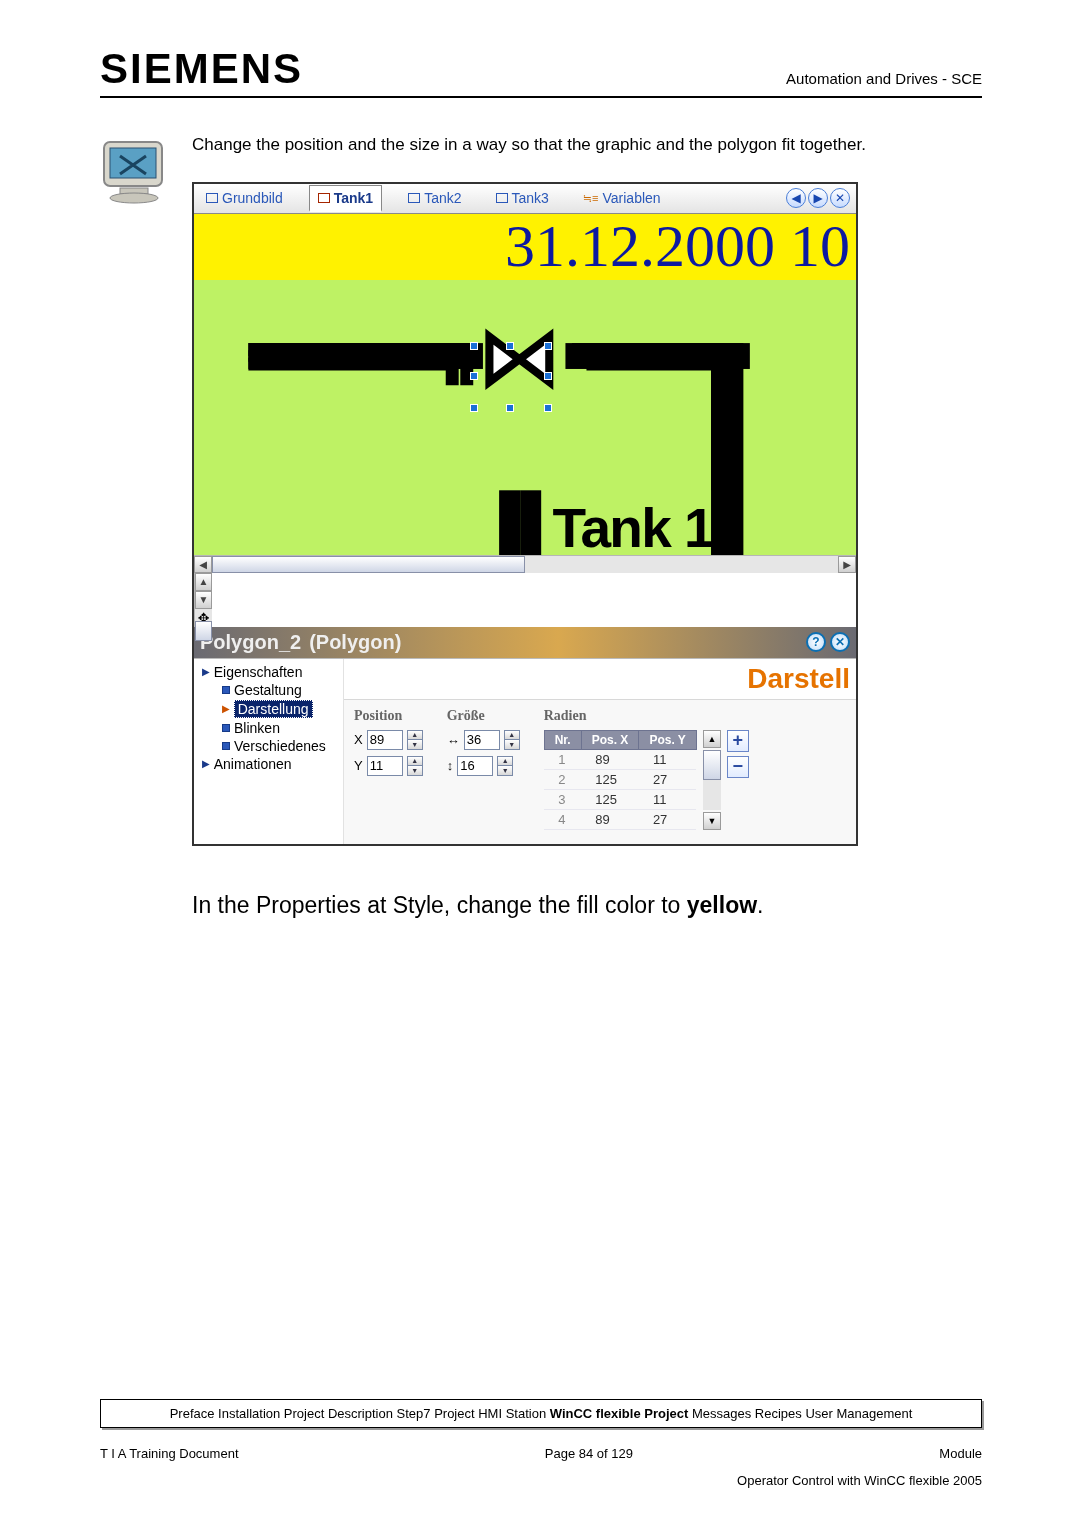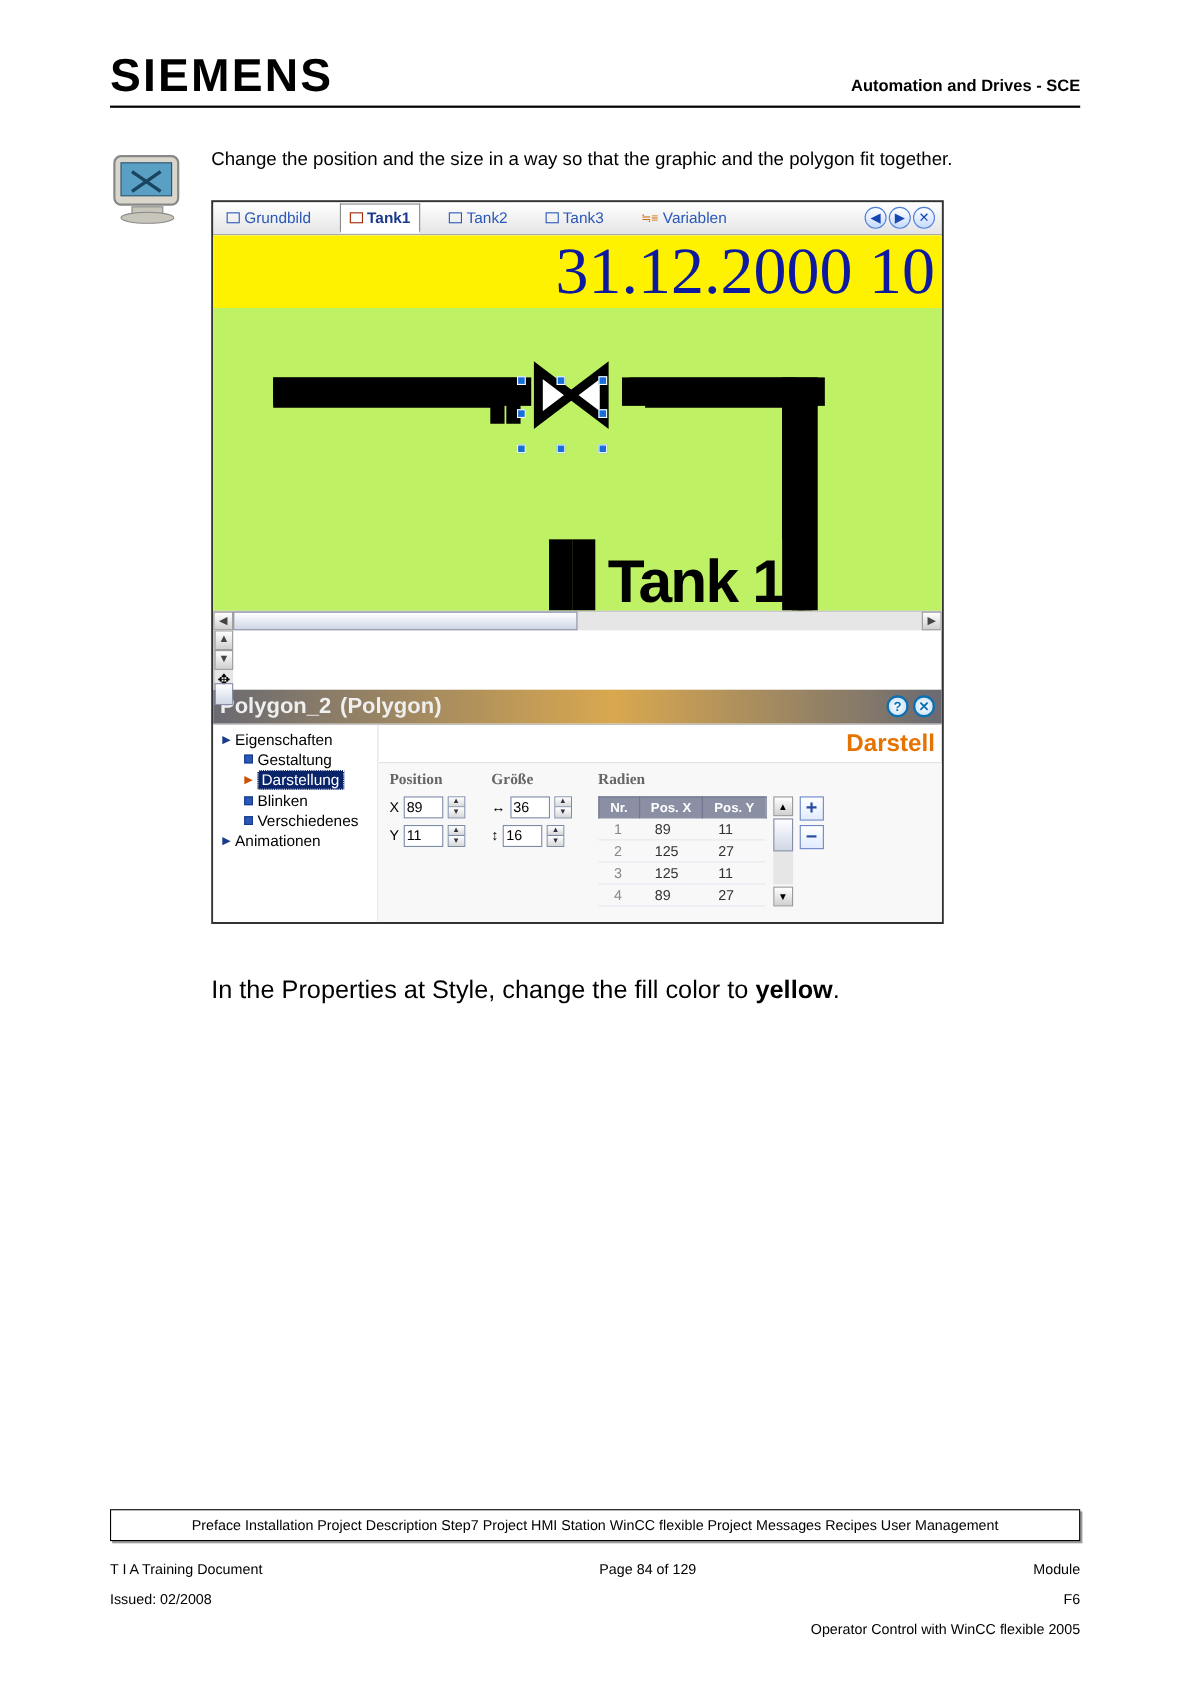--- a/index.html
+++ b/index.html
@@ -26,21 +26,21 @@
     margin-bottom: 34px;
   }
   .logo {
     font-family: Arial, sans-serif;
     font-weight: 900;
     letter-spacing: 2px;
     font-size: 42px;
     line-height: 1;
   }
   .header-right {
-    font-weight: bold;
+    font-weight: normal;
     font-size: 15px;
     padding-bottom: 3px;
   }
   .content-row { display: flex; gap: 18px; }
   .monitor-icon { width: 74px; height: 70px; flex: none; margin-top: 4px; }
   .instr { font-size: 17px; margin-bottom: 24px; line-height: 1.5; }
   .content-col { flex: 1; }
   .screenshot {
     border: 2px solid #333;
     width: 666px;
@@ -102,21 +102,21 @@
   .props-title-r { display:flex; gap:4px; }
   .circ-btn { width:20px; height:20px; border-radius:50%; border:2px solid #0b6fb3; background:radial-gradient(#fff,#bedcf8); display:flex; align-items:center; justify-content:center; font-weight:bold; font-size:12px; color:#0b6fb3;}
   .props-body { display:flex; background:#fff; border-top:1px solid #bbb; }
   .props-tree { width:150px; padding:4px 2px 6px 6px; font-size:14px; font-family: Tahoma, sans-serif; background:#fff; border-right:1px solid #e2e2e2;}
   .props-tree .row { display:flex; align-items:center; gap:4px; padding:1px 2px; }
   .props-tree .arrow-r { font-size:10px; color:#1a3a8a; }
   .props-tree .bullet { width:8px; height:8px; background:#2a58b9; border:1px solid #153a88; display:inline-block; }
   .props-tree .sel { background:#0a246a; color:#fff; border:1px dotted #fff; padding:0 3px;}
   .props-tree .indent { margin-left:20px; }
   .props-main { flex:1; }
-  .props-heading { text-align:right; font-family:Tahoma,sans-serif; font-weight:bold; color:#e67300; font-size:22px; padding:4px 6px; border-bottom:1px solid #d8d8d8; }
+  .props-heading { text-align:right; font-family:Tahoma,sans-serif; font-weight:bold; color:#e67300; font-size:28px; padding:4px 6px; border-bottom:1px solid #d8d8d8; }
   .props-fields { display:flex; gap:24px; padding:8px 10px 14px 10px; background:#f8f8f8; }
   .fldcol { }
   .fldcol .head { color:#666; font-weight:bold; font-size:14px; margin-bottom:6px; font-family:Liberation Serif, serif;}
   .spin { display:flex; align-items:center; gap:4px; margin-bottom:6px; font-size:13px; font-family:Tahoma,sans-serif;}
   .spin input { width:36px; height:20px; border:1px solid #7a8aa8; font-size:13px; padding:0 2px; }
   .updown { width:16px; height:20px; display:flex; flex-direction:column; border:1px solid #7a8aa8;}
   .updown div { flex:1; display:flex; align-items:center; justify-content:center; font-size:7px; background:linear-gradient(#fff,#d8d8d8); color:#334;}
   .updown div:first-child { border-bottom:1px solid #7a8aa8;}
   .radien-tbl { }
   .radien-tbl table { border-collapse:collapse; font-size:13px; font-family:Tahoma,sans-serif;}
@@ -133,21 +133,21 @@
   .after-text { margin-top:46px; font-size:23px; }
   .after-text b { font-weight:bold; }
   .footer {
     position:absolute; left:100px; right:98px; bottom:40px;
   }
   .nav-box {
     border:1px solid #000; padding:6px 10px; font-size:13px; text-align:center;
     box-shadow: 2px 2px 0 #999;
     margin-bottom:18px;
   }
-  .nav-box b { font-weight:normal; }
+  .nav-box b { font-weight:bold; }
   .foot-row { display:flex; justify-content:space-between; font-size:13px; margin-top:12px;}
 </style>
 </head>
 <body>
 
 <div class="page">
   <div class="header">
     <div class="logo">SIEMENS</div>
     <div class="header-right">Automation and Drives - SCE</div>
   </div>
@@ -393,23 +393,18 @@
   <div class="footer">
     <div class="nav-box">
       <span>Preface Installation Project Description Step7 Project HMI Station </span><b>WinCC flexible Project</b><span> Messages Recipes User Management</span>
     </div>
     <div class="foot-row">
       <span>T I A  Training Document</span>
       <span>Page 84 of 129</span>
       <span>Module</span>
     </div>
     <div class="foot-row">
-      <span>Issued: 02/2008</span>
-      <span></span>
-      <span>F6</span>
-    </div>
-    <div class="foot-row">
       <span></span>
         <span></span>
       <span>Operator Control with WinCC flexible 2005</span>
     </div>
   </div>
 </div>
 
 </body></html>

